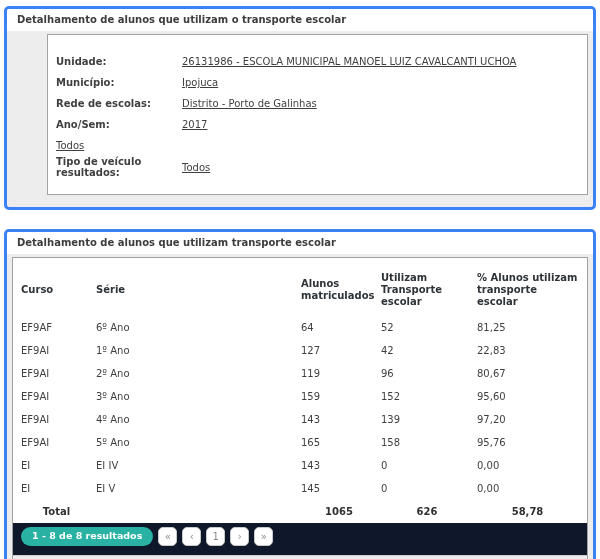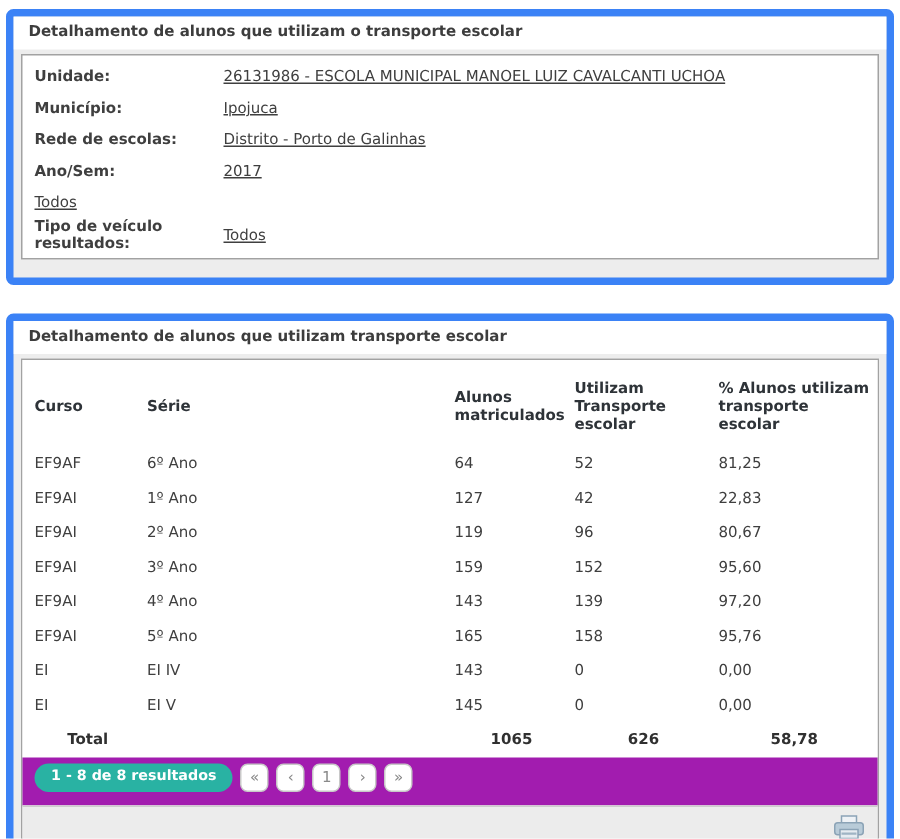--- a/index.html
+++ b/index.html
@@ -4,34 +4,34 @@
 <style>
   html,body{margin:0;padding:0;background:#ffffff;}
   body{
     width:600px;height:559px;
     font-family:"DejaVu Sans","Liberation Sans",sans-serif;
     font-size:10px;color:#3f3f3f;
     -webkit-font-smoothing:antialiased;
   }
   .page{padding:6px 4px;}
   .panel{
-    border:5px solid #3b82f6;border-radius:5px;
+    border:3px solid #3b82f6;border-radius:5px;
     background:#ededed;overflow:hidden;
   }
   .panel + .panel{margin-top:19px;}
   .panel-header{
     background:#ffffff;padding:5px 10px 6px;
     font-weight:bold;color:#3d3d3d;font-size:10px;
   }
   .panel-body{padding:3px 5px 12px;}
   .inner-box{
     background:#ffffff;border:1px solid #a2a2a2;
   }
   
-  .fields{padding:4px 6px;}
+  .fields{padding:16px 6px;margin-left:35px;}
   .field-row{display:flex;align-items:center;min-height:21px;padding:0 2px;}
   .field-label{width:126px;flex:0 0 126px;font-weight:bold;line-height:11px;}
   .field-value{flex:1;line-height:11px;text-decoration:underline;}
   
   .results{display:flex;flex-direction:column;}
   .table-wrap{padding:6px 8px 0;background:#ffffff;}
   table.results-table{border-collapse:collapse;width:561px;table-layout:fixed;}
   table.results-table th{
     text-align:left;font-weight:bold;color:#2e3338;
     vertical-align:middle;padding:8px 4px 8px 0;line-height:12px;font-size:10px;
@@ -39,21 +39,21 @@
   table.results-table td{
     padding:6px 4px 6px 0;line-height:11px;vertical-align:middle;color:#3f3f3f;
   }
   .col-curso{width:75px;}
   .col-serie{width:205px;}
   .col-matric{width:80px;}
   .col-transp{width:96px;}
   .col-pct{width:105px;}
   tr.total-row td{font-weight:bold;color:#303030;text-align:center;}
   
-  .pagination{display:flex;align-items:center;gap:5px;padding:4px 8px 9px;background:#a21caf;}
+  .pagination{display:flex;align-items:center;gap:5px;padding:4px 8px 9px;background:#0f172a;}
   .page-summary{
     background:#29b2a3;color:#ffffff;font-weight:bold;font-size:9.5px;
     border-radius:11px;padding:4px 11px 5px;line-height:10px;
   }
   .page-btn{
     width:19px;height:19px;background:#ffffff;border:1px solid #c8c8c8;
     border-radius:5px;color:#8a8a8a;font-size:10px;line-height:17px;
     text-align:center;padding:0;cursor:pointer;
     font-family:"DejaVu Sans","Liberation Sans",sans-serif;
   }

